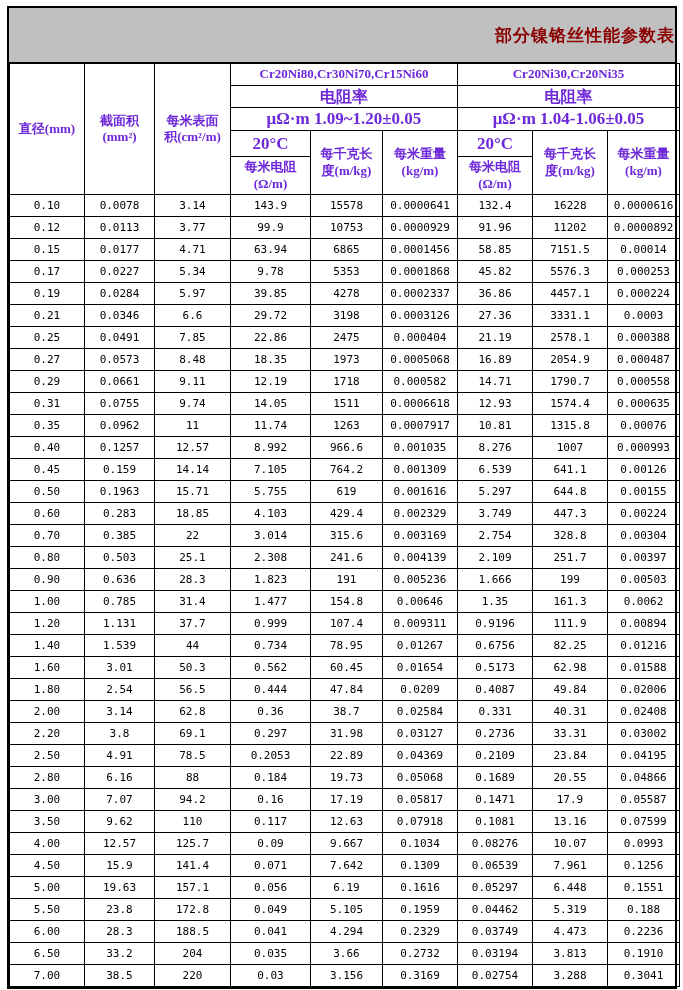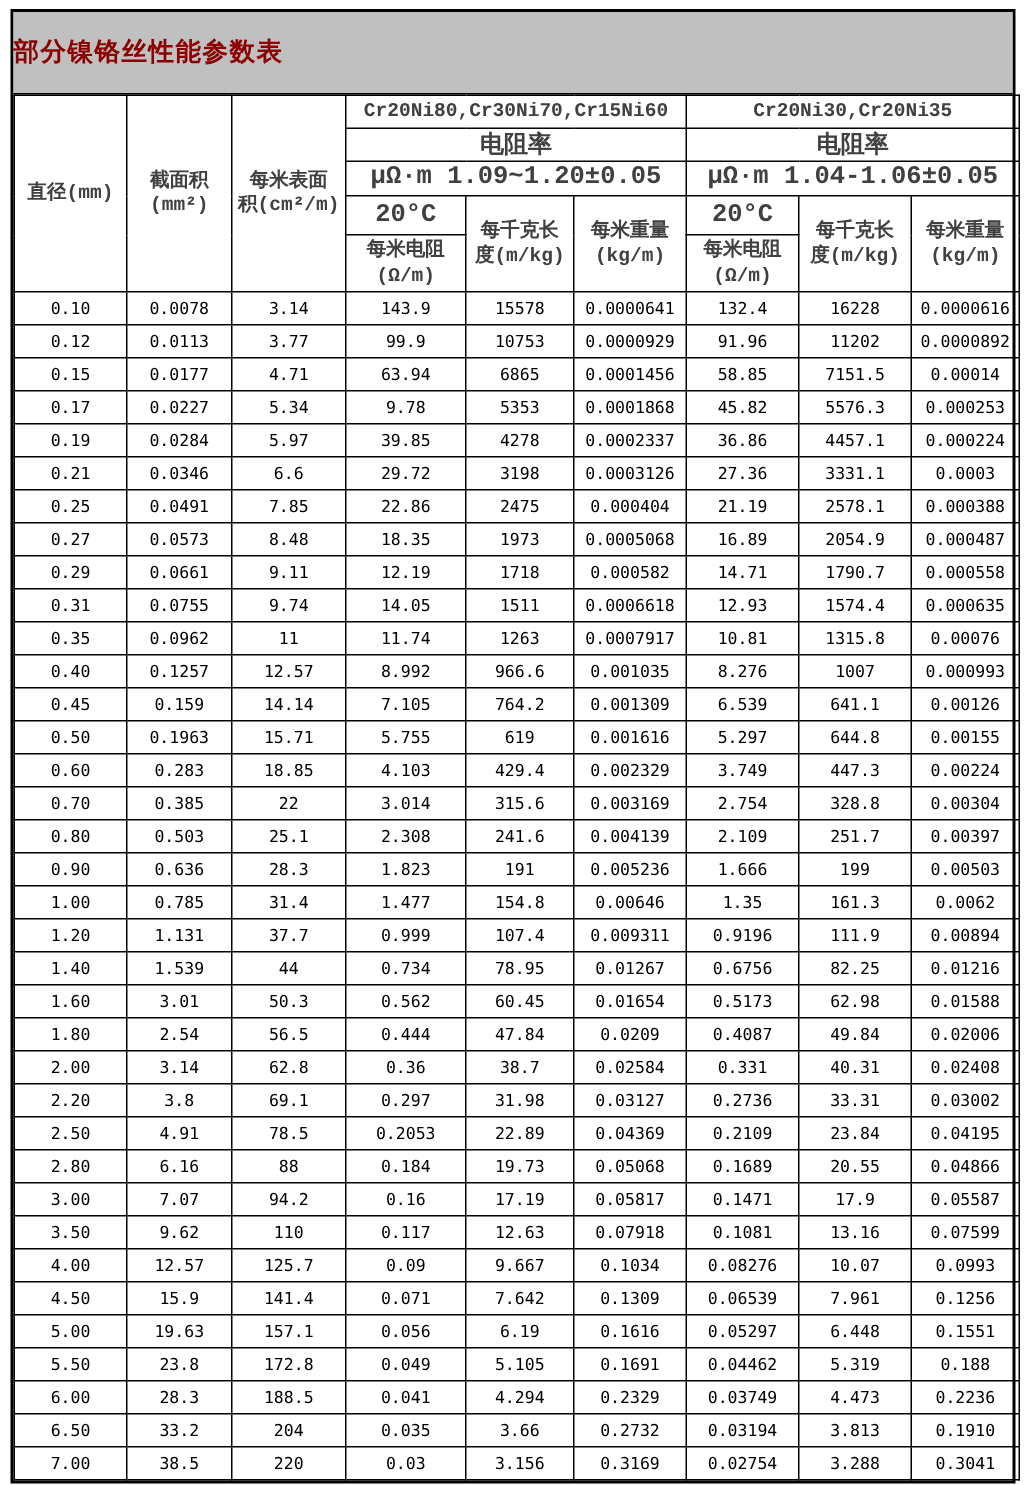--- a/index.html
+++ b/index.html
@@ -11,21 +11,21 @@
   }
   .sheet { padding: 6px 6px 7px 7px; width: 683px; }
   .table-frame {
     width: 670px;
     border: 2px solid #000;
   }
   .title-bar {
     background: #c0c0c0;
     height: 55px;
     line-height: 55px;
-    text-align: left;
+    text-align: right;
     color: #8b0000;
     font-weight: bold;
     font-size: 17px;
     letter-spacing: 1px;
     border-bottom: 1px solid #000;
     font-family: "DejaVu Sans", "Liberation Sans", sans-serif;
   }
   table.params {
     border-collapse: collapse;
     width: 100%;
@@ -33,24 +33,24 @@
   }
   table.params th, table.params td {
     border: 1px solid #000;
     text-align: center;
     vertical-align: middle;
     padding: 0 1px;
     overflow: hidden;
   }
   thead th {
     font-weight: bold;
-    color: #404040;
+    color: #6d28d9;
     font-size: 13px;
     line-height: 1.25;
-    font-family: Liberation Mono, monospace;
+    font-family: Liberation Serif, serif;
   }
   th.alloys-cell { height: 22px; font-size: 13px; }
   th.resistivity-cell { height: 22px; font-size: 16px; }
   th.spec-cell { height: 23px; font-size: 17px; }
   th.temp-cell { height: 26px; font-size: 17px; }
   th.resistance-cell { height: 38px; }
   th.cjk { font-size: 13px; }
   tbody td {
     font-size: 11px;
     height: 22px;
@@ -481,21 +481,21 @@
             <td>0.05297</td>
             <td>6.448</td>
             <td>0.1551</td>
           </tr>
           <tr>
             <td>5.50</td>
             <td>23.8</td>
             <td>172.8</td>
             <td>0.049</td>
             <td>5.105</td>
-            <td>0.1691</td>
+            <td>0.1959</td>
             <td>0.04462</td>
             <td>5.319</td>
             <td>0.188</td>
           </tr>
           <tr>
             <td>6.00</td>
             <td>28.3</td>
             <td>188.5</td>
             <td>0.041</td>
             <td>4.294</td>

